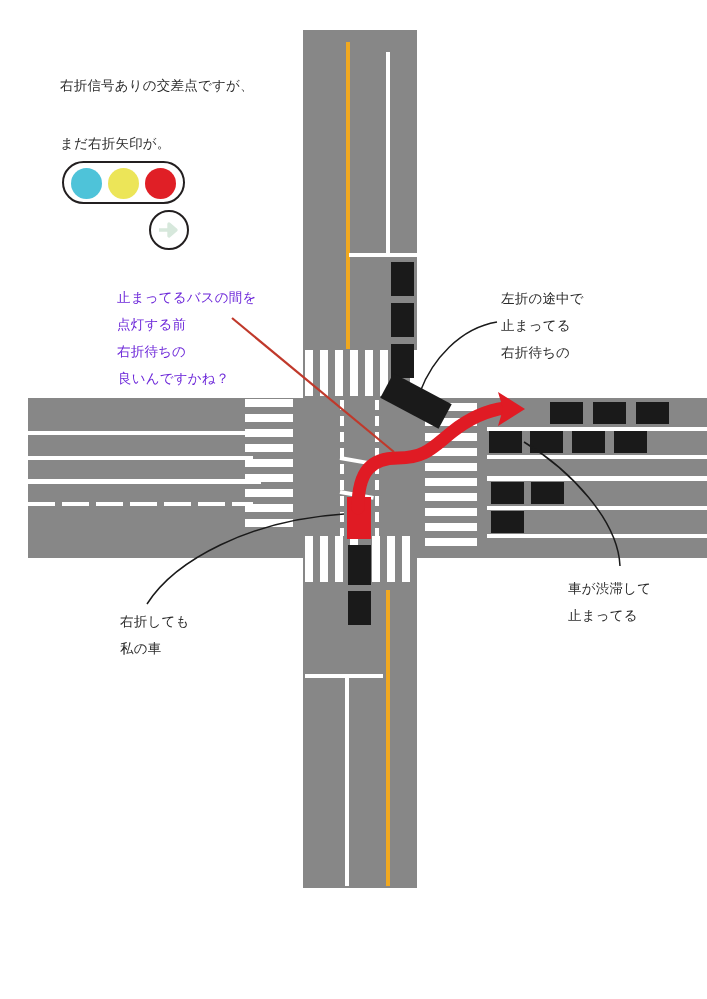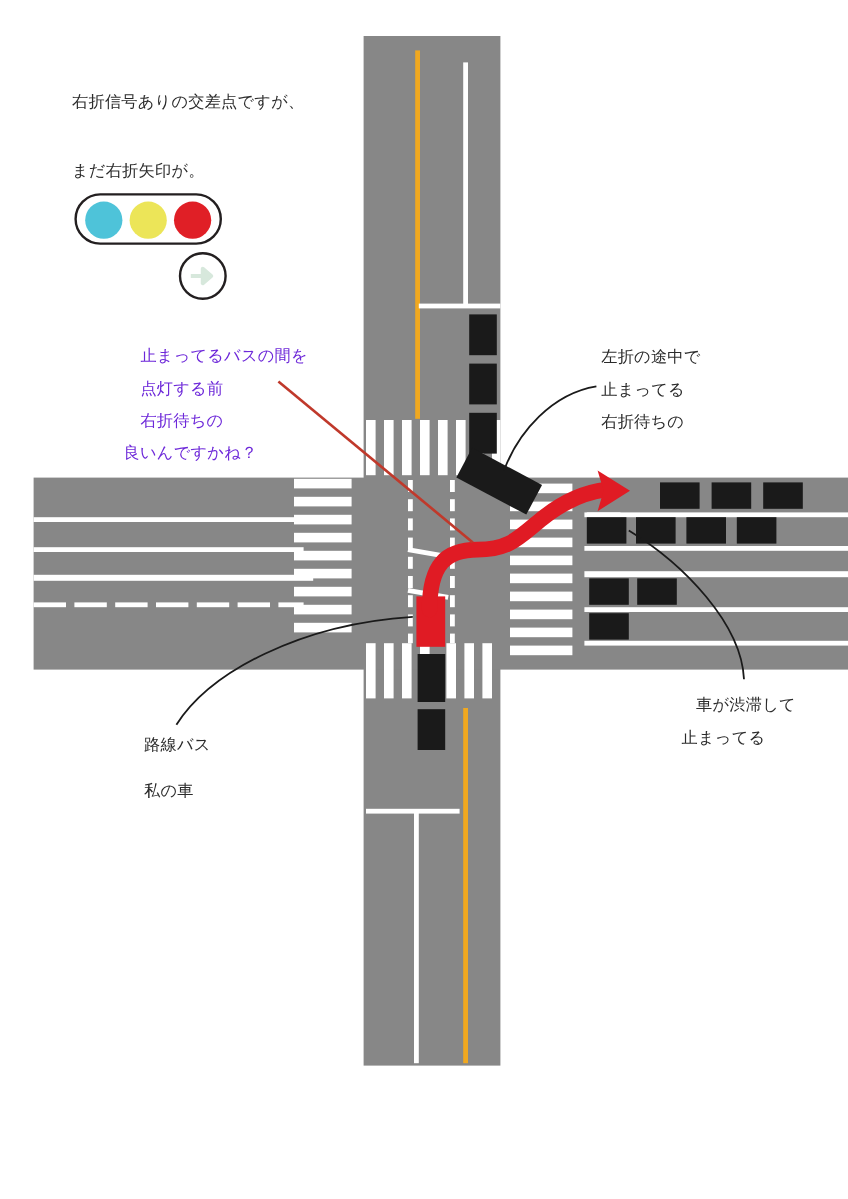--- a/index.html
+++ b/index.html
@@ -244,25 +244,25 @@
 
   <div class="arrow-circle" style="left:149px; top:210px; width:40px; height:40px;">
     <svg width="36" height="36" viewBox="0 0 36 36" style="position:absolute; left:0; top:0;">
       <path d="M8,18 L22,18 M18,12 L25,18 L18,24 z" fill="#d7e8dc" stroke="#d7e8dc" stroke-width="3.4" stroke-linejoin="round"></path>
     </svg>
   </div>
 
   <div class="txt txt-red" style="left:117px; top:287px;">止まってるバスの間を</div>
   <div class="txt txt-red" style="left:117px; top:314px;">点灯する前</div>
   <div class="txt txt-red" style="left:117px; top:341px;">右折待ちの</div>
-  <div class="txt txt-red" style="left:103px; top:368px;">良いんですかね？</div>
+  <div class="txt txt-red" style="left:118px; top:368px;">良いんですかね？</div>
 
   <div class="txt" style="left:501px; top:288px;">左折の途中で</div>
   <div class="txt" style="left:501px; top:315px;">止まってる</div>
   <div class="txt" style="left:501px; top:342px;">右折待ちの</div>
 
-  <div class="txt" style="left:580px; top:578px;">車が渋滞して</div>
+  <div class="txt" style="left:568px; top:578px;">車が渋滞して</div>
   <div class="txt" style="left:568px; top:605px;">止まってる</div>
 
-  <div class="txt" style="left:120px; top:611px;">路線バス</div>
-  <div class="txt" style="left:120px; top:638px;margin-top:11px;">私の車</div>
+  <div class="txt" style="left:120px; top:611px;">右折しても</div>
+  <div class="txt" style="left:120px; top:638px;">私の車</div>
 
 </div>
 
 </body></html>

